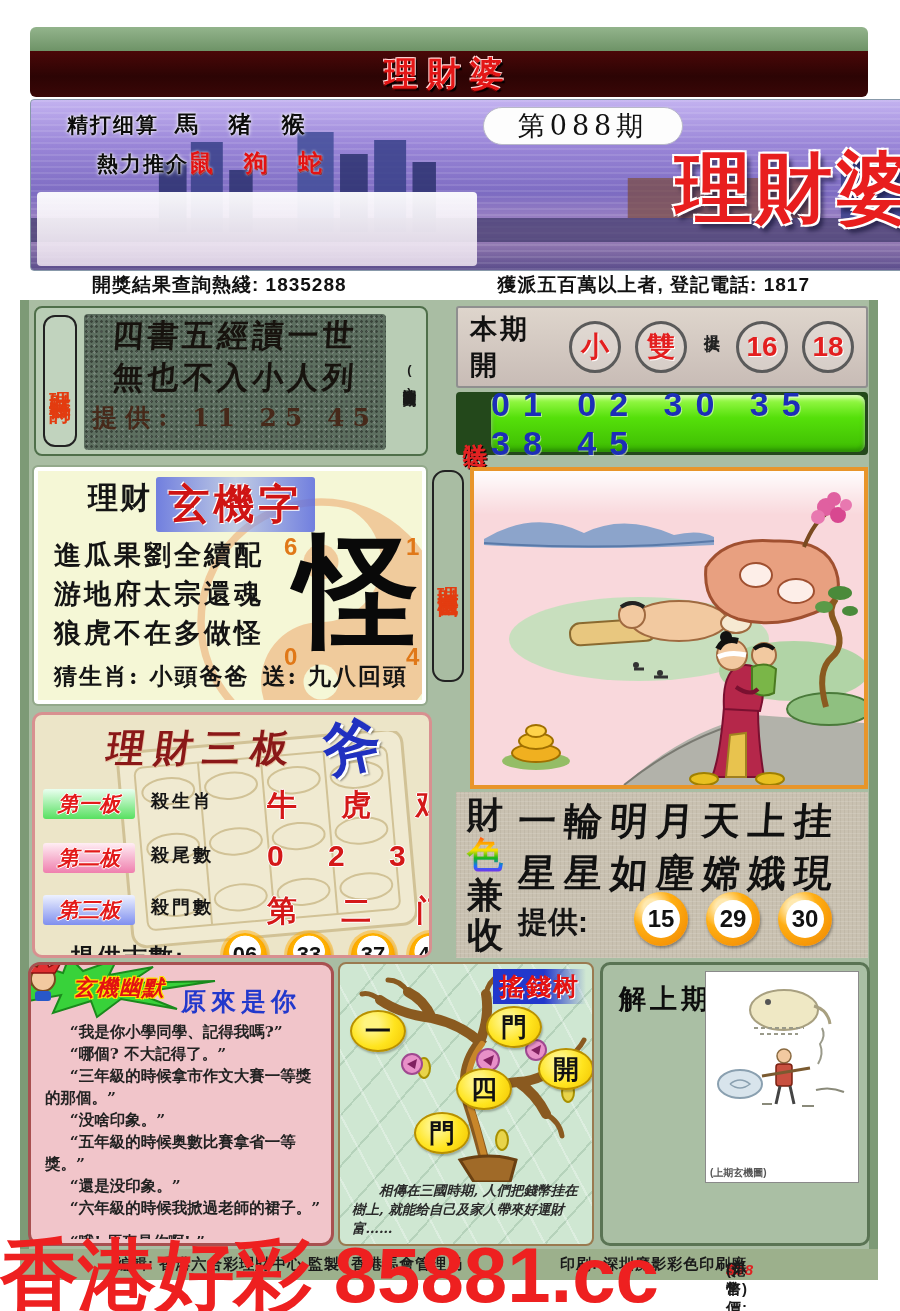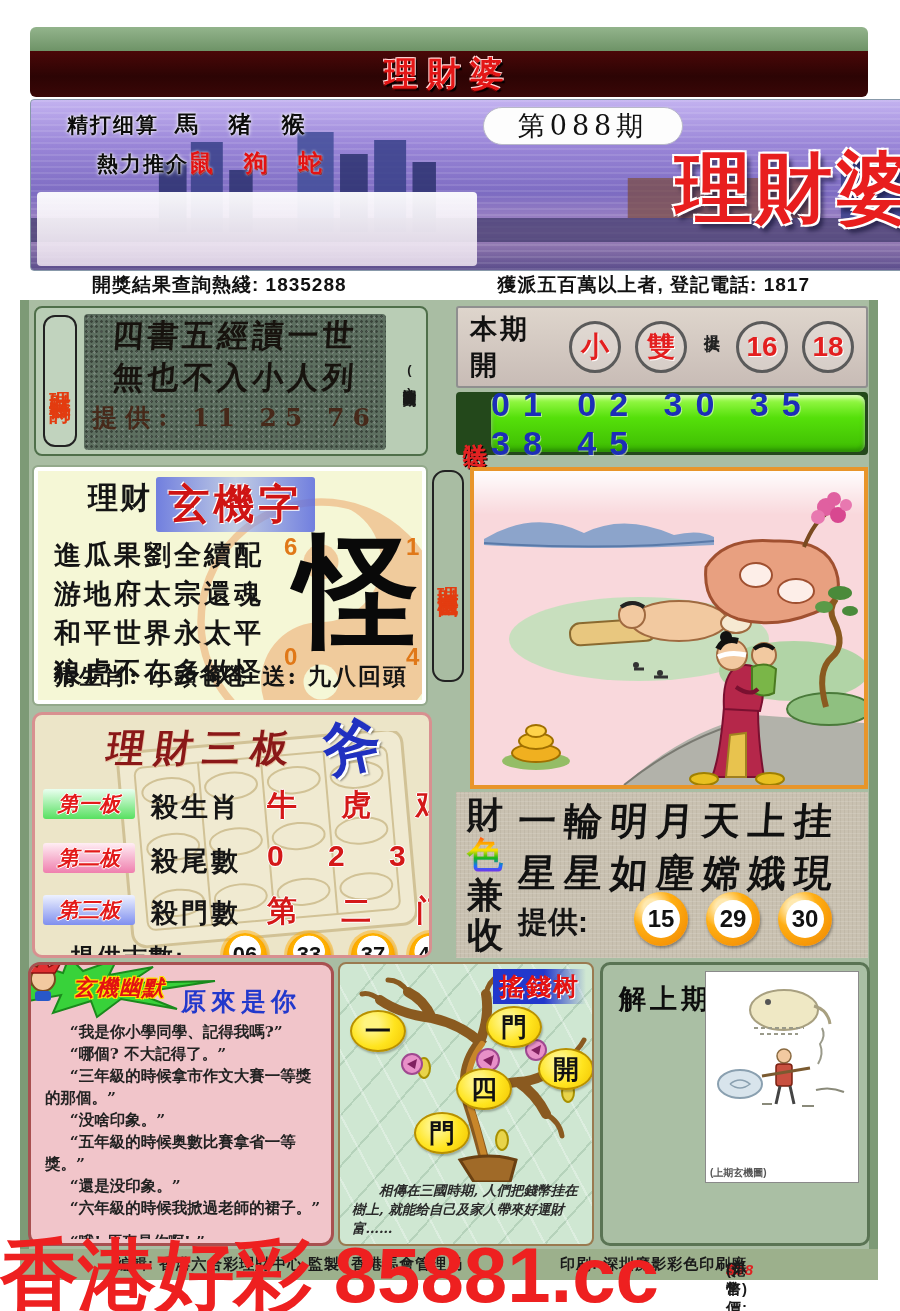--- a/index.html
+++ b/index.html
@@ -115,21 +115,21 @@
     color:#8a1818; letter-spacing:10px; transform:skewX(-8deg); text-shadow:1px 1px 0 #e8c0a0; white-space:nowrap; }
   .sb-axe { position:absolute; left:288px; top:-6px; font-family:"DejaVu Serif",serif; font-size:58px; font-weight:bold;
     color:#2030c0; transform:rotate(-12deg); text-shadow:2px 2px 0 #fff,3px 3px 2px rgba(0,0,0,.4); }
   .sb-row { position:absolute; left:0; width:100%; height:34px; }
   .sb-r1 { top:72px; } .sb-r2 { top:126px; } .sb-r3 { top:178px; }
   .sb-tag { position:absolute; left:8px; top:2px; width:92px; text-align:center; font-size:21px; font-weight:bold; font-style:italic;
     color:#e31a1a; text-shadow:-1px 0 #fff,1px 0 #fff,0 -1px #fff,0 1px #fff; border-radius:3px; padding:1px 0; }
   .sb-g1 { background:linear-gradient(180deg,#eafff0,#57e060); }
   .sb-g2 { background:linear-gradient(180deg,#ffeef4,#ef7fae); }
   .sb-g3 { background:linear-gradient(180deg,#eef2ff,#7f8fef); }
-  .sb-label { position:absolute; left:116px; top:2px; font-size:27px; font-weight:bold; color:#151515; letter-spacing:3px; }
+  .sb-label { position:absolute; left:116px; top:2px; font-size:18px; font-weight:bold; color:#151515; letter-spacing:3px; }
   .sb-value { position:absolute; left:232px; top:-2px; font-size:30px; font-weight:bold; color:#d41818; letter-spacing:18px;
     text-shadow:-1px 0 #fff,1px 0 #fff,0 -1px #fff,0 1px #fff; white-space:nowrap; }
   .sb-lucky { position:absolute; left:0; top:218px; width:100%; height:48px; }
   .sb-lucky-label { position:absolute; left:36px; top:8px; font-size:24px; font-weight:bold; color:#151515; letter-spacing:2px; }
   .flower-ball { position:absolute; top:0px; width:44px; height:44px; border-radius:50%;
     background:radial-gradient(circle at 50% 42%, #ffffff 0 46%, #ffb200 48%, #ef8600 100%);
     box-shadow:0 0 0 3px rgba(255,170,0,.45), 1px 2px 3px rgba(0,0,0,.3);
     display:flex; align-items:center; justify-content:center; font-size:22px; font-weight:bold; color:#111; }
   .fb-0 { left:188px; } .fb-1 { left:252px; } .fb-2 { left:316px; } .fb-3 { left:374px; width:42px; }
 
@@ -240,21 +240,21 @@
     <span class="hl-right">獲派五百萬以上者, 登記電話:  1817</span>
   </div>
 
   <div class="sage"></div>
 
   <div class="temashi-box">
     <div class="side-label">理財特碼詩</div>
     <div class="scratch">
       <p>四書五經讀一世</p>
       <p>無也不入小人列</p>
-      <p class="tip">提供:  11 25 76</p>
+      <p class="tip">提供:  11 25 45</p>
     </div>
     <div class="scratch-note">(請刮開塗層觀閲)</div>
   </div>
 
   <div class="benqi-box">
     <span class="benqi-prefix">本期開</span>
     <span class="ring">小</span>
     <span class="ring">雙</span>
     <span class="benqi-tigong">提供</span>
     <span class="ring">16</span>
@@ -275,21 +275,20 @@
       <circle cx="50" cy="26" r="7" fill="#eda86e"></circle>
       <circle cx="50" cy="74" r="7" fill="#f5f7d6"></circle>
     </svg>
     <div class="xz-header">
       <span class="xz-black">理财</span>
       <span class="xz-red">玄機字</span>
     </div>
     <div class="xz-poem">
       <p>進瓜果劉全續配</p>
       <p>游地府太宗還魂</p>
-      <p>和平世界永太平</p>
       <p>狼虎不在多做怪</p>
     </div>
     <div class="xz-big">怪</div>
     <span class="xz-corner xz-c-tl">6</span>
     <span class="xz-corner xz-c-tr">1</span>
     <span class="xz-corner xz-c-bl">0</span>
     <span class="xz-corner xz-c-br">4</span>
     <div class="xz-bottom">
       <span>猜生肖:  小頭爸爸</span>
       <span>送:  九八回頭</span>

